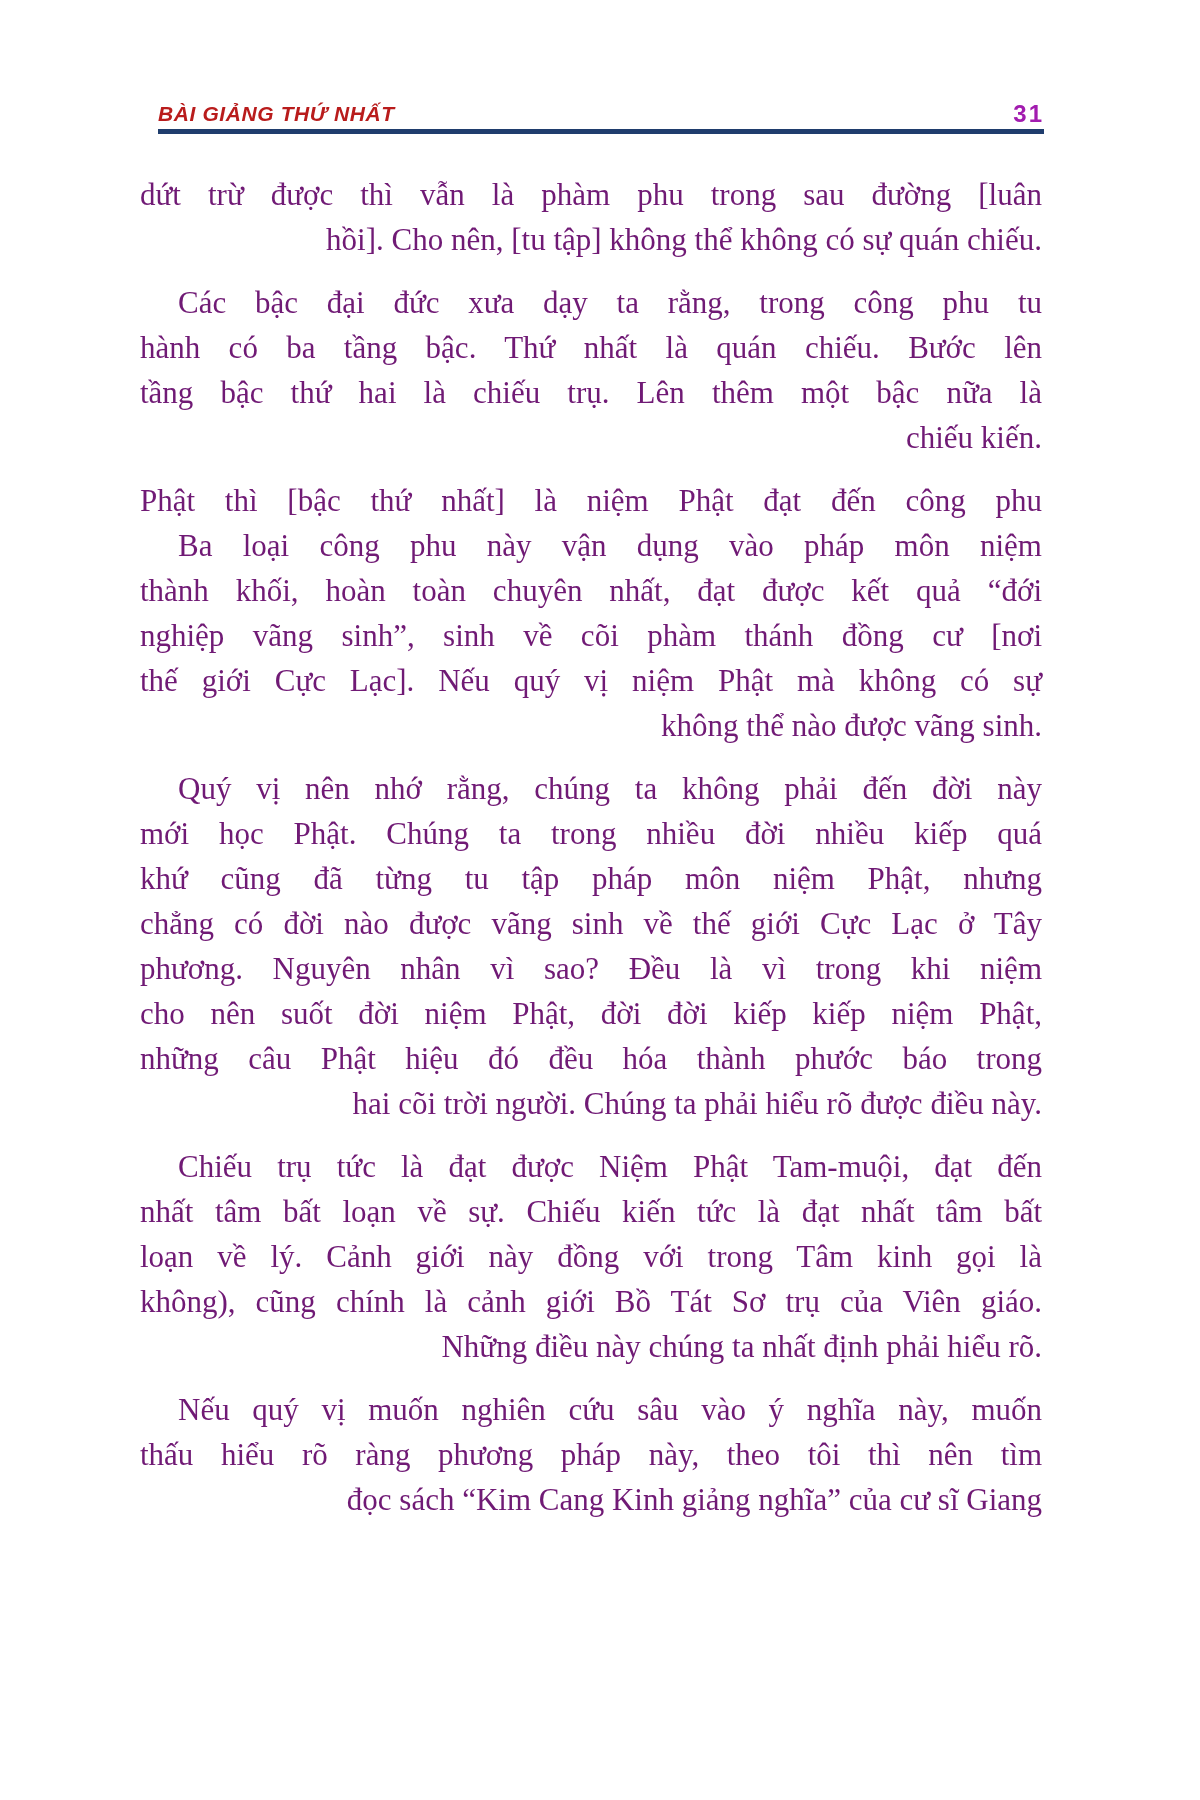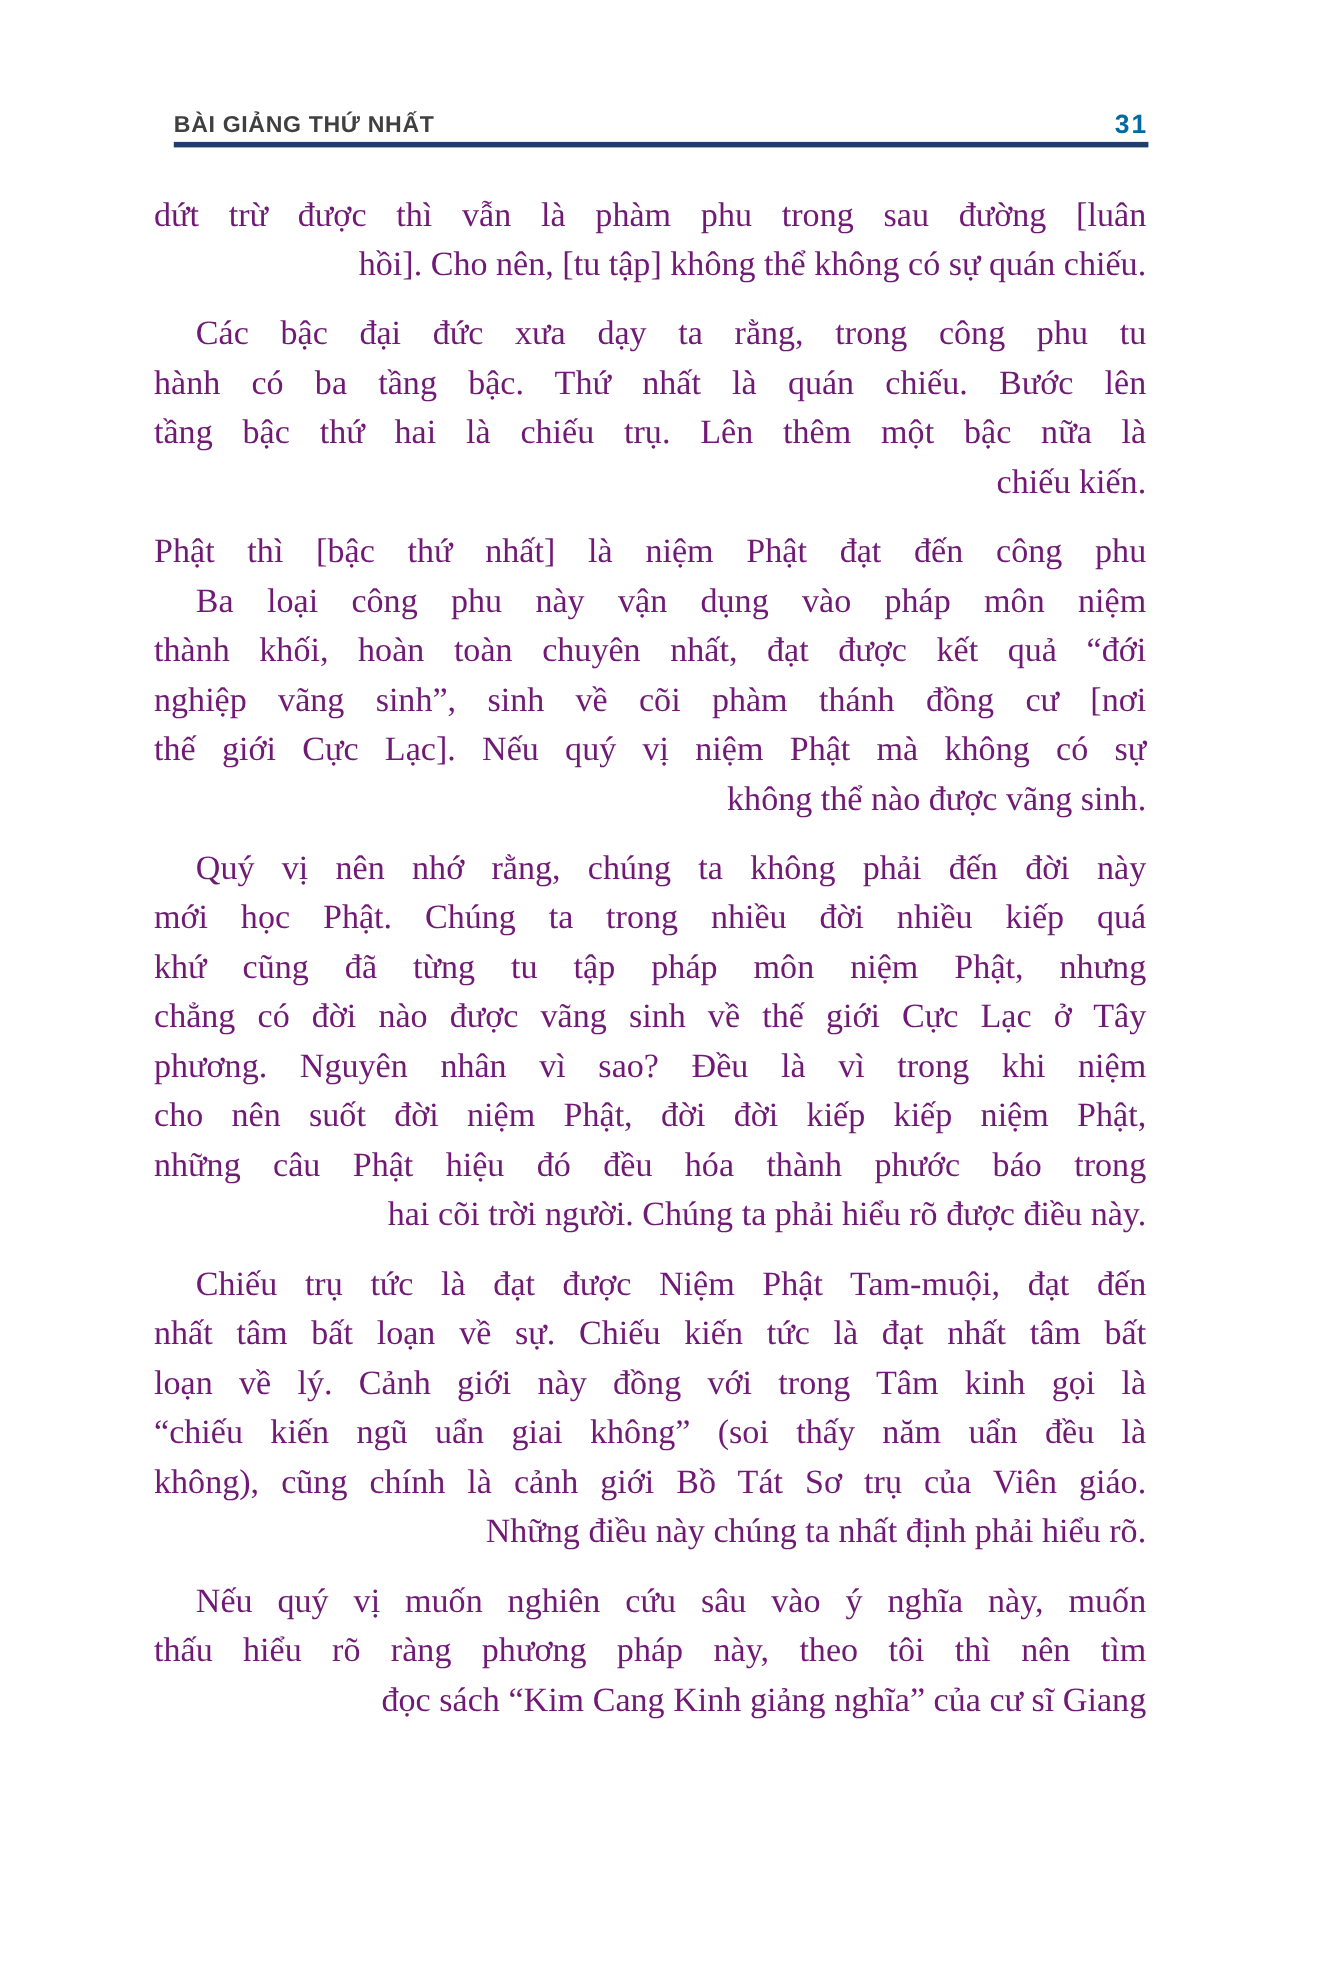--- a/index.html
+++ b/index.html
@@ -69,22 +69,22 @@
   .line.first-indent {
     text-indent: 38px;
   }
 </style>
 </head>
 <body>
 
 <div class="page">
 
   <div class="running-header">
-    <span class="header-title" style="color: #404040;">BÀI GIẢNG THỨ NHẤT</span>
-    <span class="page-number" style="color: #0369a1;">31</span>
+    <span class="header-title" style="color: #b91c1c; font-style: italic;">BÀI GIẢNG THỨ NHẤT</span>
+    <span class="page-number" style="color: #a21caf;">31</span>
   </div>
 
   <div class="header-rule" style="background: rgb(31, 61, 109);"></div>
 
   <div class="body-text" style="color: #701a75;">
       <div class="paragraph">
         <div class="line just">dứt trừ được thì vẫn là phàm phu trong sau đường [luân</div>
         <div class="line">hồi]. Cho nên, [tu tập] không thể không có sự quán chiếu.</div>
       </div>
       <div class="paragraph">
@@ -108,21 +108,20 @@
         <div class="line just">chẳng có đời nào được vãng sinh về thế giới Cực Lạc ở Tây</div>
         <div class="line just">phương. Nguyên nhân vì sao? Đều là vì trong khi niệm</div>
         <div class="line just">cho nên suốt đời niệm Phật, đời đời kiếp kiếp niệm Phật,</div>
         <div class="line just">những câu Phật hiệu đó đều hóa thành phước báo trong</div>
         <div class="line">hai cõi trời người. Chúng ta phải hiểu rõ được điều này.</div>
       </div>
       <div class="paragraph">
         <div class="line just first-indent">Chiếu trụ tức là đạt được Niệm Phật Tam-muội, đạt đến</div>
         <div class="line just">nhất tâm bất loạn về sự. Chiếu kiến tức là đạt nhất tâm bất</div>
         <div class="line just">loạn về lý. Cảnh giới này đồng với trong Tâm kinh gọi là</div>
-        <div class="line just">“chiếu kiến ngũ uẩn giai không” (soi thấy năm uẩn đều là</div>
         <div class="line just">không), cũng chính là cảnh giới Bồ Tát Sơ trụ của Viên giáo.</div>
         <div class="line">Những điều này chúng ta nhất định phải hiểu rõ.</div>
       </div>
       <div class="paragraph">
         <div class="line just first-indent">Nếu quý vị muốn nghiên cứu sâu vào ý nghĩa này, muốn</div>
         <div class="line just">thấu hiểu rõ ràng phương pháp này, theo tôi thì nên tìm</div>
         <div class="line">đọc sách “Kim Cang Kinh giảng nghĩa” của cư sĩ Giang</div>
       </div>
     </div>
 

